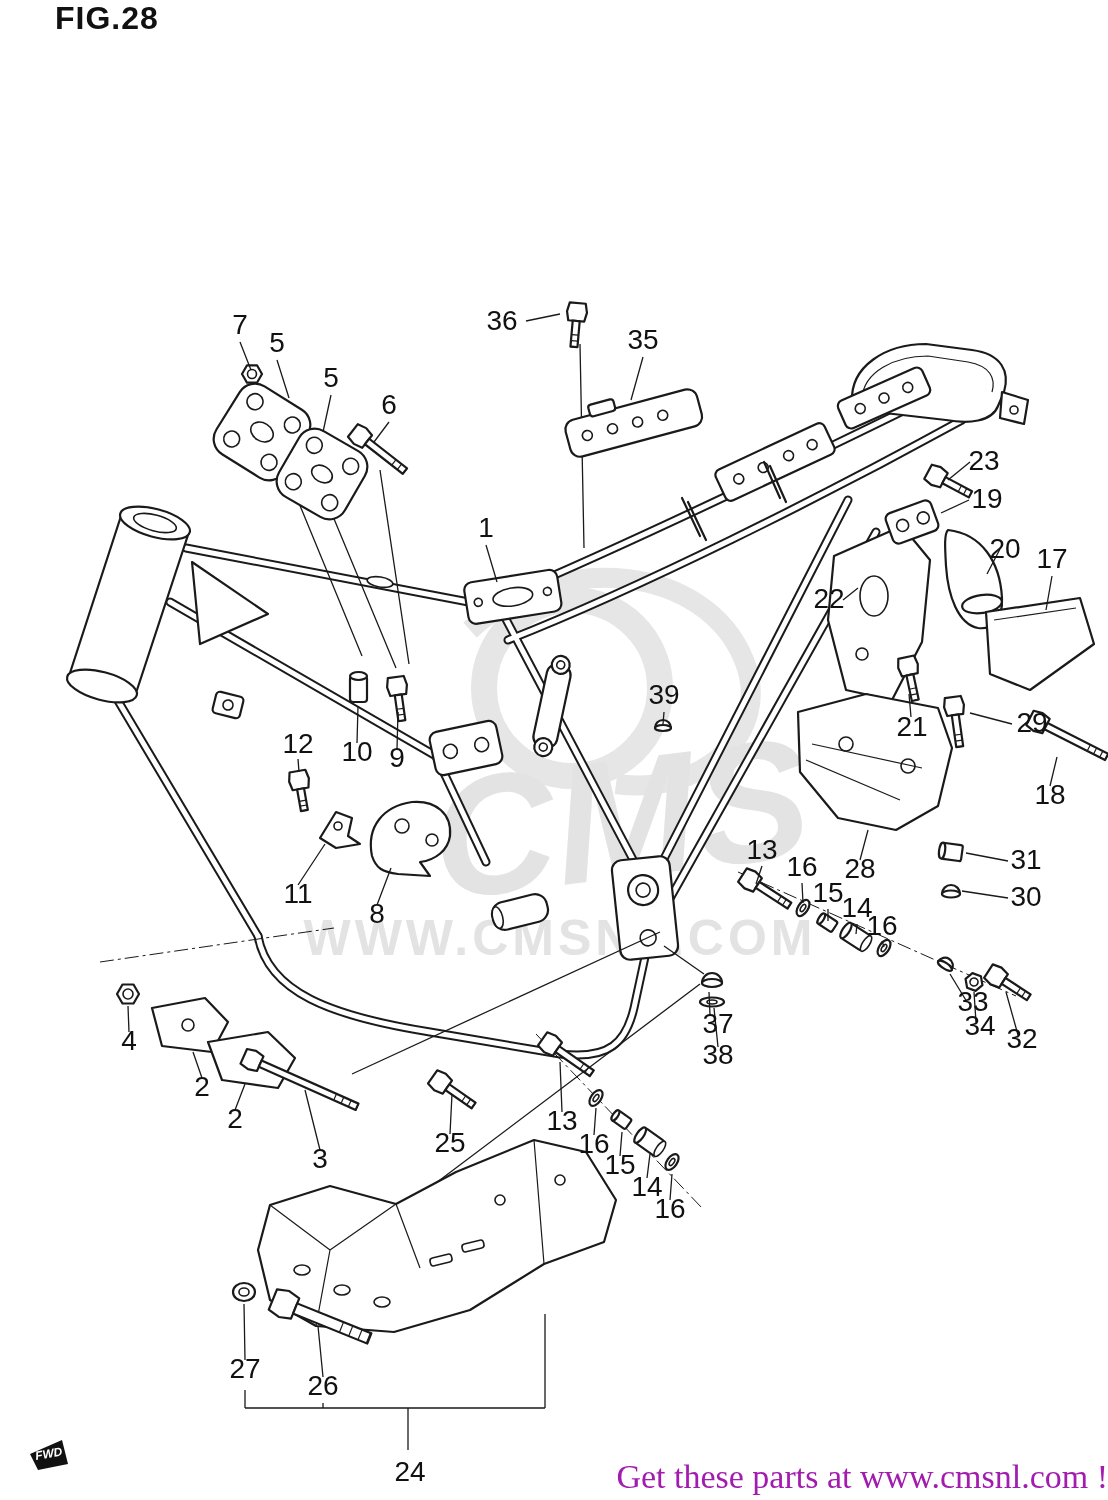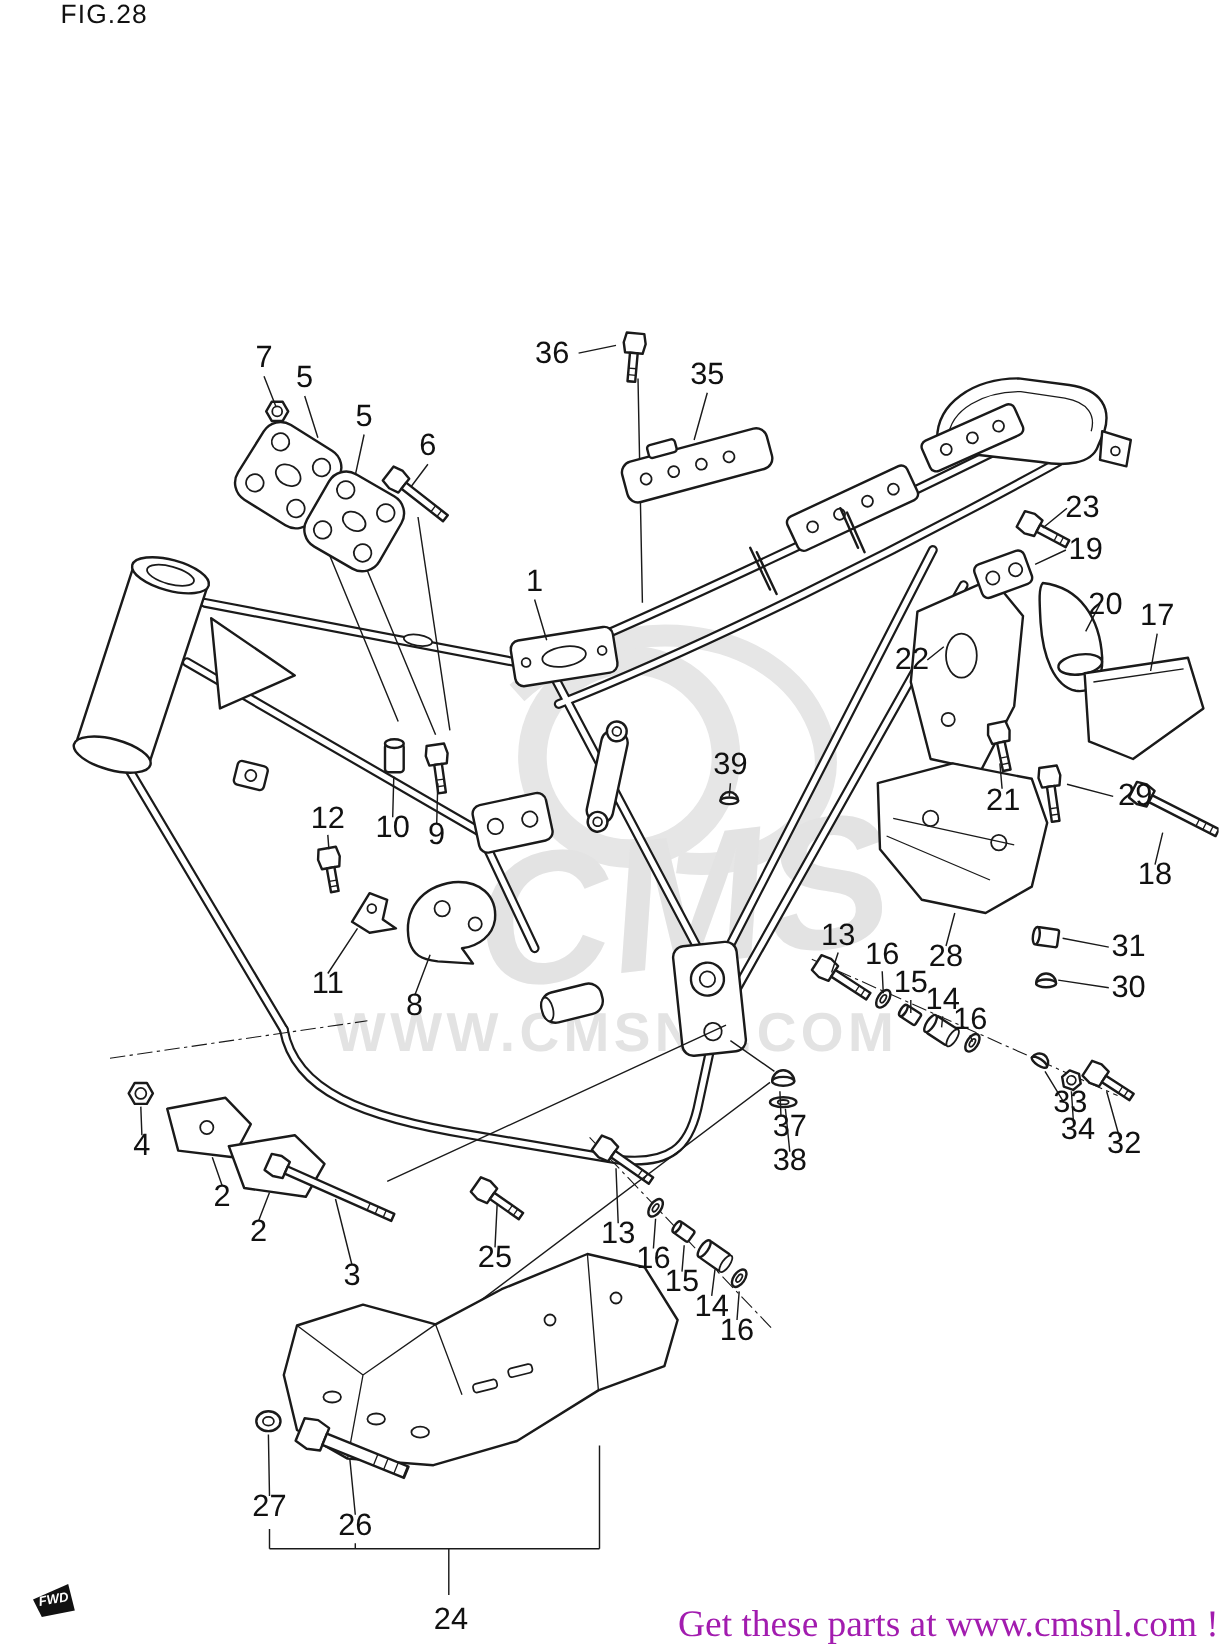--- a/index.html
+++ b/index.html
@@ -1,21 +1,21 @@
 <!DOCTYPE html>
 <html><head>
 <meta charset="utf-8">
 <style>
   html,body{margin:0;padding:0;background:#ffffff;}
   .page{position:relative;width:1108px;height:1500px;background:#fff;overflow:hidden;
         font-family:"Liberation Sans",sans-serif;}
   .diagram-svg{position:absolute;left:0;top:0;}
 
   
-  .fig-no{position:absolute;left:55px;top:0px;margin:0;font-size:24px;font-weight:normal;
+  .fig-no{position:absolute;left:55px;top:0px;margin:0;font-size:32px;font-weight:bold;
           color:#111;letter-spacing:1px;}
   .fig-title{position:absolute;left:22px;top:28px;margin:0;font-size:27px;font-weight:bold;
           color:#a3a3a3;letter-spacing:1px;}
 
   
   .footer{position:absolute;left:0;bottom:4px;width:100%;text-align:right;
           font-family:"Liberation Serif",serif;font-size:34px;color:#a21caf;}
 
   
   .tube-o{fill:none;stroke:#1a1a1a;stroke-width:9;stroke-linecap:round;}

